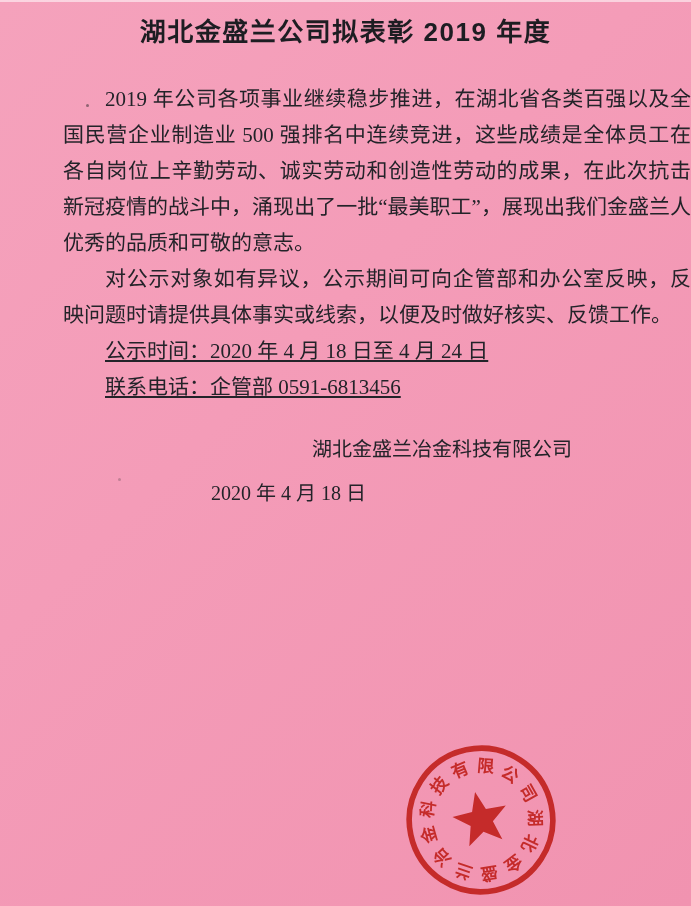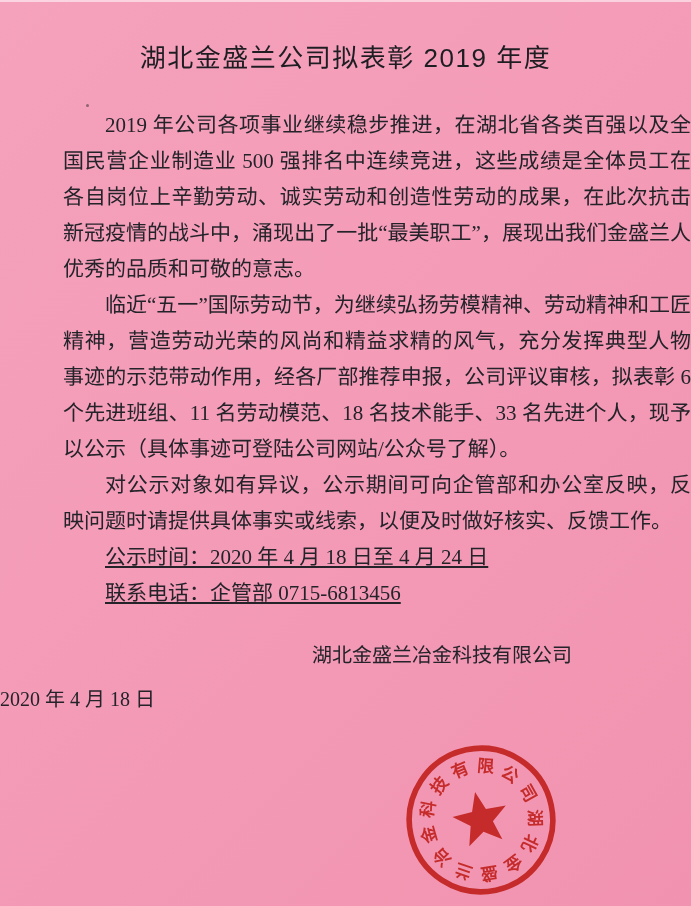--- a/index.html
+++ b/index.html
@@ -12,24 +12,24 @@
     overflow: hidden;
     color: #232329;
     font-family: "Liberation Serif", "DejaVu Serif", serif;
   }
   .page::before {
     content:"";
     position:absolute; left:0; top:0; width:100%; height:2px;
     background: rgba(255,255,255,0.55);
   }
   .doc-title {
-    padding-top: 40px;
+    padding-top: 14px;
     text-align: center;
     font-family: "Liberation Sans", "DejaVu Sans", sans-serif;
-    font-weight: 400;
+    font-weight: 700;
     font-size: 26px;
     line-height: 37px;
     letter-spacing: 1.5px;
     color: #1d1d22;
   }
   .body-text {
     margin-top: 30px;
     padding-left: 63px;
     font-size: 21px;
     line-height: 36px;
@@ -49,21 +49,21 @@
     margin-left: calc(2em + 5em);
   }
   .signature {
     margin-top: 22px;
     font-size: 20px;
     line-height: 44px;
     position: relative;
     z-index: 1;
   }
   .signature .company { text-align: right; padding-right: 119px; }
-  .signature .date    { text-align: left; padding-right: 114px; }
+  .signature .date    { text-align: center; padding-right: 114px; }
   .seal {
     position: absolute;
     left: 399px;
     top: 738px;
     width: 164px;
     height: 164px;
     transform: rotate(-12deg);
     opacity: 0.9;
     mix-blend-mode: multiply;
     z-index: 2;
@@ -85,28 +85,27 @@
 <body>
 
 <div class="page">
 
   <div class="doc-title">
     <div>湖北金盛兰公司拟表彰 2019 年度</div>
   </div>
 
   <div class="body-text">
     <p>2019 年公司各项事业继续稳步推进，在湖北省各类百强以及全国民营企业制造业 500 强排名中连续竞进，这些成绩是全体员工在各自岗位上辛勤劳动、诚实劳动和创造性劳动的成果，在此次抗击新冠疫情的战斗中，涌现出了一批“最美职工”，展现出我们金盛兰人优秀的品质和可敬的意志。</p>
-    <p>临近“五一”国际劳动节，为继续弘扬劳模精神、劳动精神和工匠精神，营造劳动光荣的风尚和精益求精的风气，充分发挥典型人物事迹的示范带动作用，经各厂部推荐申报，公司评议审核，拟表彰 6 个先进班组、11 名劳动模范、18 名技术能手、33 名先进个人，现予以公示（具体事迹可登陆公司网站/公众号了解）。</p>
     <p>对公示对象如有异议，公示期间可向企管部和办公室反映，反映问题时请提供具体事实或线索，以便及时做好核实、反馈工作。</p>
 
     <div class="detail-line">
       <span>公示时间：</span><span>2020 年 4 月 18 日至 4 月 24 日</span>
     </div>
     <div class="detail-line">
-      <span>联系电话：</span><span>企管部 0715-6813456</span>
+      <span>联系电话：</span><span>企管部 0591-6813456</span>
     </div>
   </div>
 
   <div class="signature">
     <div class="company">湖北金盛兰冶金科技有限公司</div>
     <div class="date">2020 年 4 月 18 日</div>
   </div>
 
   <svg class="seal" viewBox="0 0 160 160" aria-hidden="true">
     <circle class="ring" cx="80" cy="80" r="70" stroke="#cb3526"></circle>

